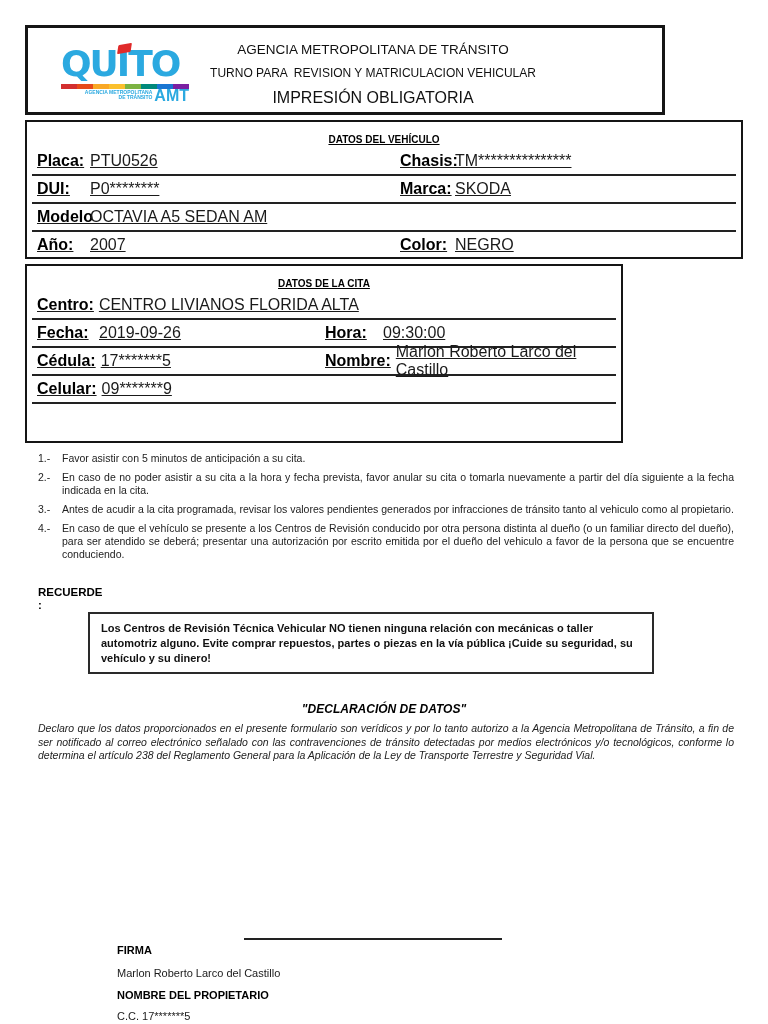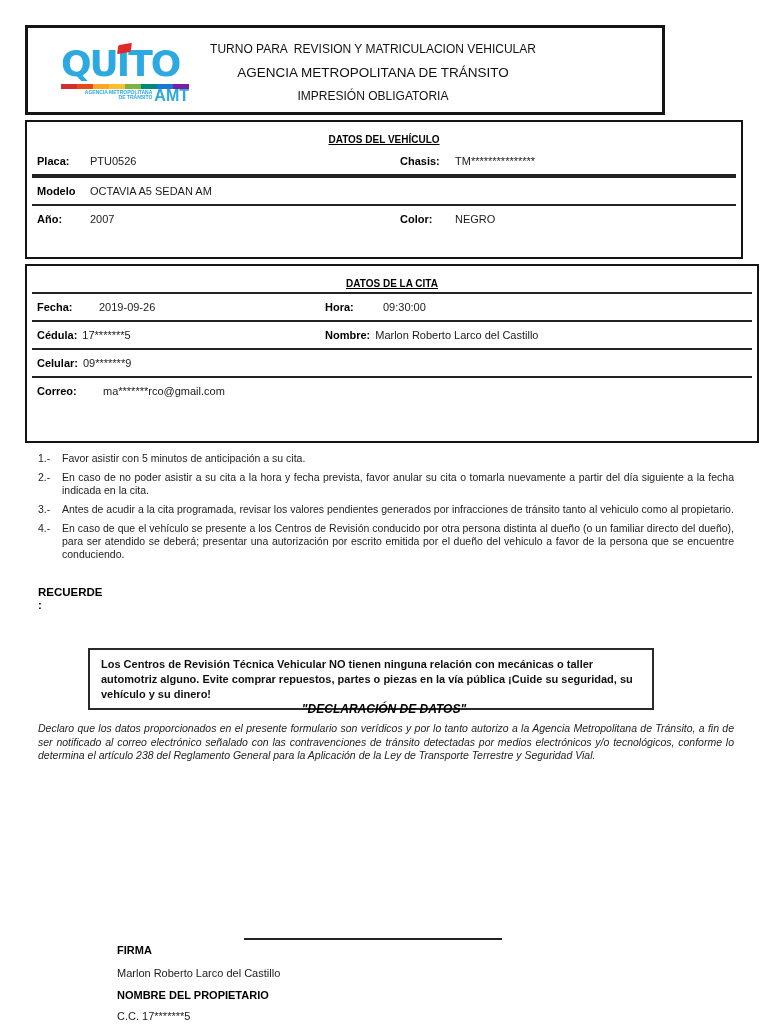--- a/index.html
+++ b/index.html
@@ -9,46 +9,46 @@
     color:#1a1a1a;
     -webkit-font-smoothing:antialiased;
   }
   .page {
     position:relative; width:768px; height:1024px;
     background:#ffffff; overflow:hidden;
   }
   .frame { position:absolute; background:#fff; border:3px solid #151515; }
   .header-box { left:25px; top:25px; width:640px; height:90px; }
   .vehicle-box { left:25px; top:120px; width:718px; height:139px; border-width:2px; }
-  .cita-box   { left:25px; top:264px; width:734px; height:179px; border-width:2px; }
+  .cita-box   { left:25px; top:264px; width:598px; height:179px; border-width:2px; }
 
   
   .logo { position:absolute; left:33px; top:17px; width:132px; }
   .logo-word { position:relative; font-family:"DejaVu Sans", sans-serif; font-weight:bold;
     font-size:36px; line-height:38px; letter-spacing:-2px; color:#2BA9E0; }
   .logo-accent { position:absolute; left:57px; top:-1px; width:13px; height:9px;
     background:#E02A2A; transform:skewX(-18deg) rotate(-10deg); border-radius:1px; }
   .logo-stripe { display:flex; height:5px; width:128px; margin-top:1px; }
   .logo-stripe div { flex:1; }
   .logo-sub { display:flex; justify-content:flex-end; align-items:flex-end; gap:2px; width:128px; margin-top:1px; }
   .logo-sub-lines { font-size:5px; line-height:5px; font-weight:bold; color:#2BA9E0; text-align:right; }
   .logo-amt { font-size:16px; line-height:9px; font-weight:bold; color:#2BA9E0; }
 
   
   .titles { position:absolute; left:50px; top:14px; width:590px; text-align:center; }
   .hline { white-space:pre; color:#111; }
   .t1 { font-size:13.5px; margin-bottom:9px; }
   .t2 { font-size:12px; margin-bottom:9px; }
-  .t3 { font-size:12px; }
+  .t3 { font-size:16px; }
 
   .section-title { text-align:center; font-weight:bold; font-size:10px;
     text-decoration:underline; padding-top:12px; height:26px; color:#000; }
   .sep { border-top:2px solid #222; margin:0 5px; height:0; }
 
-  .row { display:flex; align-items:center; height:26px; padding:0 10px; font-size:11px; }
+  .row { display:flex; align-items:center; height:26px; padding:0 10px; font-size:16px;text-decoration:underline; }
   .row b { font-weight:bold; color:#000; }
   .pair { display:flex; align-items:center; }
   .pair-left-v { width:363px; }
   .pair-right-v { flex:1; }
   .pair-left-c { width:288px; }
   .pair-right-c { flex:1; }
   .lbl { font-weight:bold; color:#000; margin-right:5px; }
   .w53 { display:inline-block; width:53px; margin-right:0; }
   .w55 { display:inline-block; width:55px; margin-right:0; }
   .w62 { display:inline-block; width:62px; margin-right:0; }
@@ -57,21 +57,21 @@
 
   
   .notes { position:absolute; left:38px; top:452px; width:696px; font-size:10.5px; line-height:13px; color:#222; }
   .note { display:flex; margin-bottom:6px; }
   .note-num { width:24px; flex:none; }
   .note-text { flex:1; text-align:justify; }
 
   .recuerde { position:absolute; left:38px; top:586px; font-size:11.5px; font-weight:bold; line-height:13px; color:#000; }
   .recuerde-box { position:absolute; left:88px; top:612px; width:566px; height:62px;
     border:2px solid #2a2a2a; padding:7px 11px; font-size:11px; font-weight:bold;
-    line-height:15px; color:#111;margin-top:36px; }
+    line-height:15px; color:#111; }
 
   .decl-title { position:absolute; left:25px; top:702px; width:718px; text-align:center;
     font-size:12px; font-weight:bold; font-style:italic; color:#000; }
   .decl-body { position:absolute; left:38px; top:722px; width:696px; font-size:10.5px;
     font-style:italic; line-height:13.5px; text-align:justify; color:#222; }
 
   
   .signature { position:absolute; left:117px; top:938px; width:512px; font-size:11px; }
   .sig-line { width:258px; margin:0 auto; border-top:2px solid #222; height:0; }
   .sig-firma { font-weight:bold; margin-top:4px; color:#000; }
@@ -102,39 +102,49 @@
         </div>
       <div class="logo-sub">
         <div class="logo-sub-lines">
           <div>AGENCIA METROPOLITANA</div>
           <div>DE TRÁNSITO</div>
         </div>
         <div class="logo-amt">AMT</div>
       </div>
     </div>
     <div class="titles">
+      <div class="hline t1">AGENCIA METROPOLITANA DE TRÁNSITO</div>
       <div class="hline t2">TURNO PARA  REVISION Y MATRICULACION VEHICULAR</div>
-      <div class="hline t1">AGENCIA METROPOLITANA DE TRÁNSITO</div>
       <div class="hline t3">IMPRESIÓN OBLIGATORIA</div>
     </div>
   </div>
 
   <div class="frame vehicle-box">
     <div class="section-title">DATOS DEL VEHÍCULO</div>
     <div class="row">
       <div class="pair pair-left-v">
         <b class="lbl w53">Placa:</b>
         <span>PTU0526</span>
       </div>
       <div class="pair pair-right-v">
         <b class="lbl w55">Chasis:</b>
         <span>TM***************</span>
       </div>
     </div>
     <div class="sep"></div>
+    <div class="row">
+      <div class="pair pair-left-v">
+        <b class="lbl w53">DUI:</b>
+        <span>P0********</span>
+      </div>
+      <div class="pair pair-right-v">
+        <b class="lbl w55">Marca:</b>
+        <span>SKODA</span>
+      </div>
+    </div>
     <div class="sep"></div>
     <div class="row">
       <div class="pair">
         <b class="lbl w53">Modelo</b>
         <span>OCTAVIA A5 SEDAN AM</span>
       </div>
     </div>
     <div class="sep"></div>
     <div class="row">
       <div class="pair pair-left-v">
@@ -143,20 +153,26 @@
       </div>
       <div class="pair pair-right-v">
         <b class="lbl w55">Color:</b>
         <span>NEGRO</span>
       </div>
     </div>
   </div>
 
   <div class="frame cita-box">
     <div class="section-title">DATOS DE LA CITA</div>
+    <div class="row">
+      <div class="pair">
+        <b class="lbl">Centro:</b>
+        <span>CENTRO LIVIANOS FLORIDA ALTA</span>
+      </div>
+    </div>
     <div class="sep"></div>
     <div class="row">
       <div class="pair pair-left-c">
         <b class="lbl w62">Fecha:</b>
         <span>2019-09-26</span>
       </div>
       <div class="pair pair-right-c">
         <b class="lbl w58">Hora:</b>
         <span>09:30:00</span>
       </div>
@@ -173,26 +189,20 @@
       </div>
     </div>
     <div class="sep"></div>
     <div class="row">
       <div class="pair pair-right-c">
         <b class="lbl">Celular:</b>
         <span>09*******9</span>
       </div>
     </div>
     <div class="sep"></div>
-    <div class="row">
-      <div class="pair">
-        <b class="lbl w66">Correo:</b>
-        <span>ma*******rco@gmail.com</span>
-      </div>
-    </div>
   </div>
 
   <div class="notes">
     <div class="note">
       <span class="note-num">1.-</span>
       <span class="note-text">Favor asistir con 5 minutos de anticipación a su cita.</span>
     </div>
     <div class="note">
       <span class="note-num">2.-</span>
       <span class="note-text">En caso de no poder asistir a su cita a la hora y fecha prevista, favor anular su cita o tomarla nuevamente a partir del día siguiente a la fecha indicada en la cita.</span>

